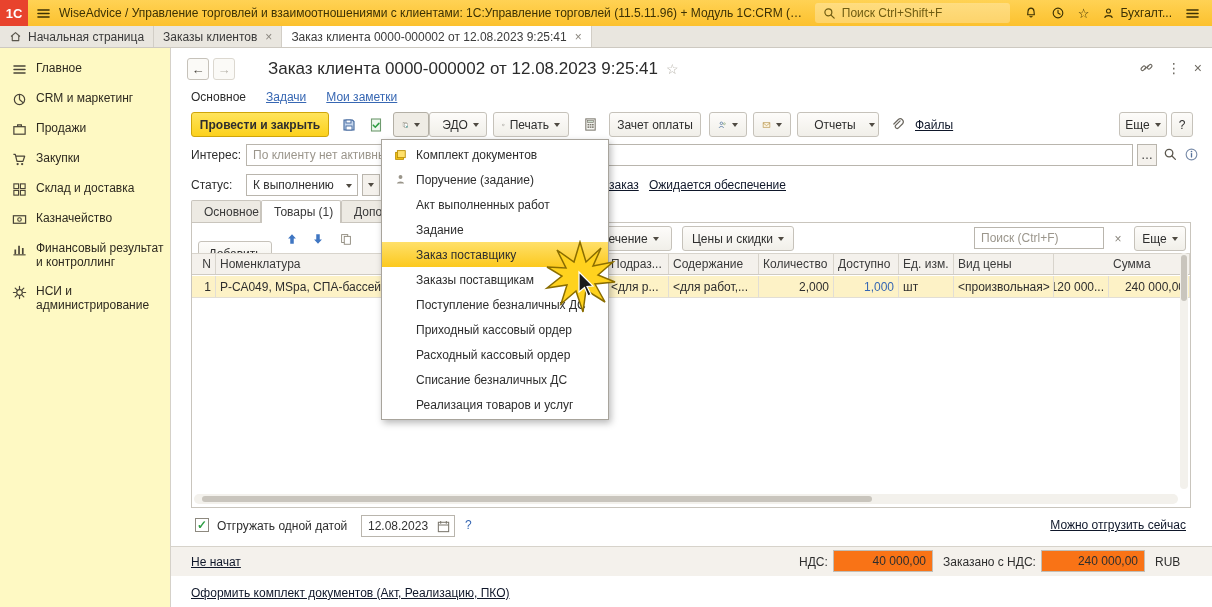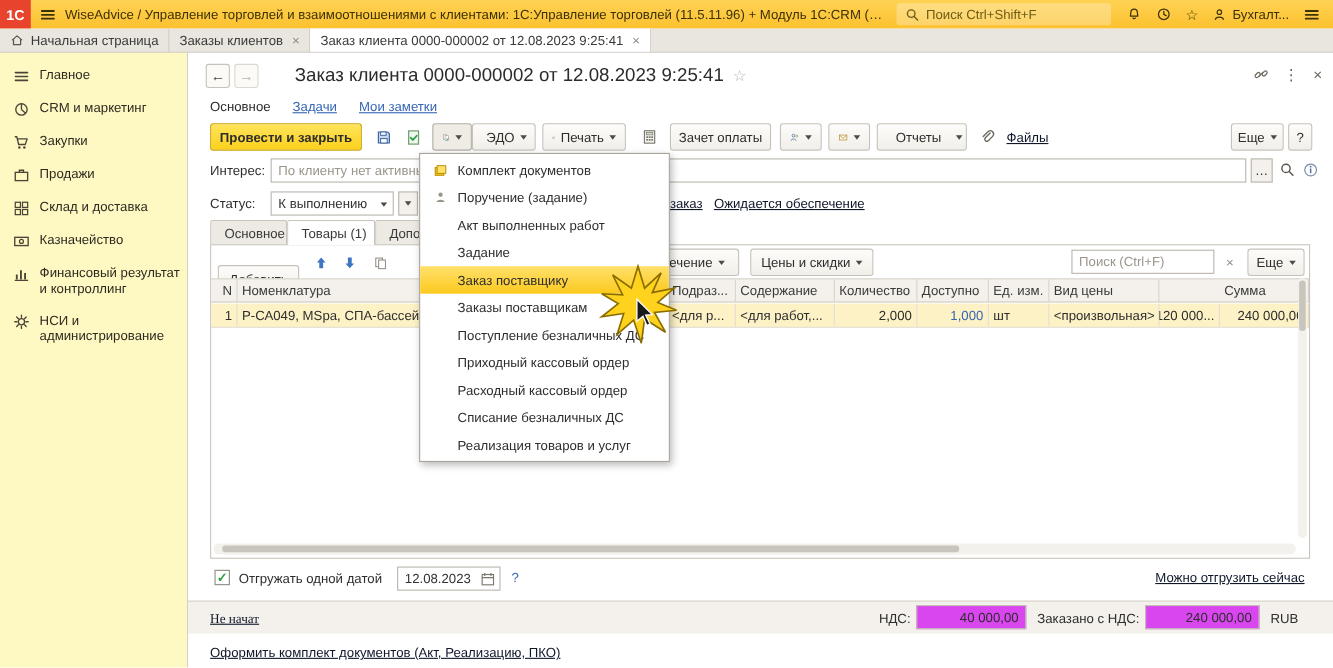--- a/index.html
+++ b/index.html
@@ -94,21 +94,21 @@
   .mitem { height:25px; display:flex; align-items:center; gap:8px; padding:0 10px; color:#2e2e2e; white-space:nowrap; }
   .mitem .micon { width:16px; height:16px; display:flex; align-items:center; justify-content:center; flex:0 0 auto; }
   .mitem.hl { background:linear-gradient(#ffe06a,#fcc91e); }
   .burst { position:absolute; left:372px; top:192px; z-index:60; }
 
   .cb { position:absolute; width:14px; height:14px; border:1px solid #8d897f; background:#fff;
     display:flex; align-items:center; justify-content:center; color:#2f9e44; font-weight:bold;
     font-size:12px; line-height:1; }
 
   .fstrip { position:absolute; left:0; right:0; top:498px; height:30px; background:#f4f1ec; border-top:1px solid #d7d3cb; }
-  .ffield { position:absolute; top:502px; height:22px; background:#d946ef; border:1px solid #c2beb6;
+  .ffield { position:absolute; top:502px; height:22px; background:#f97316; border:1px solid #c2beb6;
     display:flex; align-items:center; justify-content:flex-end; padding:0 6px; color:#2e2e2e; }
 </style>
 </head>
 <body>
 
 <div class="topbar">
   <div class="logo">1С</div>
   <span>
     <svg width="15" height="15" viewBox="0 0 15 15">
         <path d="M2 4h11M2 7.5h11M2 11h11" stroke="#3c3104" stroke-width="1.6" stroke-linecap="round"></path>
@@ -186,35 +186,35 @@
         <svg width="15" height="15" viewBox="0 0 16 16">
           <circle cx="8" cy="8" r="5.5" fill="none" stroke="#4a4538" stroke-width="1.3"></circle>
           <path d="M8 8V2.5M8 8l4 3.6" fill="none" stroke="#4a4538" stroke-width="1.3"></path>
         </svg>
       </span>
     <span>CRM и маркетинг</span>
   </div>
   <div class="sitem">
     <span>
         <svg width="15" height="15" viewBox="0 0 16 16">
+          <rect x="2" y="5" width="12" height="8" fill="none" stroke="#4a4538" stroke-width="1.3"></rect>
+          <path d="M6 5V3h4v2" fill="none" stroke="#4a4538" stroke-width="1.3"></path>
+        </svg>
+      </span>
+    <span>Продажи</span>
+  </div>
+  <div class="sitem">
+    <span>
+        <svg width="15" height="15" viewBox="0 0 16 16">
           <path d="M1.5 2.5h2l1.8 7.5h6.4l1.8-5.5H4.2" fill="none" stroke="#4a4538" stroke-width="1.3" stroke-linejoin="round"></path>
           <circle cx="6" cy="12.8" r="1.2" fill="#4a4538"></circle>
           <circle cx="10.8" cy="12.8" r="1.2" fill="#4a4538"></circle>
         </svg>
       </span>
     <span>Закупки</span>
-  </div>
-  <div class="sitem">
-    <span>
-        <svg width="15" height="15" viewBox="0 0 16 16">
-          <rect x="2" y="5" width="12" height="8" fill="none" stroke="#4a4538" stroke-width="1.3"></rect>
-          <path d="M6 5V3h4v2" fill="none" stroke="#4a4538" stroke-width="1.3"></path>
-        </svg>
-      </span>
-    <span>Продажи</span>
   </div>
   <div class="sitem">
     <span>
         <svg width="15" height="15" viewBox="0 0 16 16">
           <rect x="2" y="2" width="5" height="5" fill="none" stroke="#4a4538" stroke-width="1.2"></rect>
           <rect x="9" y="2" width="5" height="5" fill="none" stroke="#4a4538" stroke-width="1.2"></rect>
           <rect x="2" y="9" width="5" height="5" fill="none" stroke="#4a4538" stroke-width="1.2"></rect>
           <rect x="9" y="9" width="5" height="5" fill="none" stroke="#4a4538" stroke-width="1.2"></rect>
         </svg>
       </span>
@@ -496,21 +496,21 @@
       <svg width="15" height="15" viewBox="0 0 16 16">
           <rect x="2.5" y="3.5" width="11" height="10" fill="#fff" stroke="#7a766c" stroke-width="1.1"></rect>
           <path d="M2.5 6.5h11M5 2v3M11 2v3" stroke="#7a766c" stroke-width="1.1"></path>
         </svg>
     </span>
   </div>
   <div class="abs" style="left:294px; top:470px; color:#3767b3;">?</div>
   <div class="abs link" style="right:26px; top:470px;">Можно отгрузить сейчас</div>
 
   <div class="fstrip"></div>
-  <div class="abs link" style="left:20px; top:507px; z-index:2;font-family:Liberation Serif, serif;">Не начат</div>
+  <div class="abs link" style="left:20px; top:507px; z-index:2;">Не начат</div>
   <div class="lbl" style="left:628px; top:507px; z-index:2;">НДС:</div>
   <div class="ffield" style="left:662px; width:100px; z-index:2;">40 000,00</div>
   <div class="lbl" style="left:772px; top:507px; z-index:2;">Заказано с НДС:</div>
   <div class="ffield" style="left:870px; width:104px; z-index:2;">240 000,00</div>
   <div class="lbl" style="left:984px; top:507px; z-index:2;">RUB</div>
 
   <div class="abs link" style="left:20px; top:538px;">Оформить комплект документов (Акт, Реализацию, ПКО)</div>
 
   <div class="menu">
     <div class="mitem">

